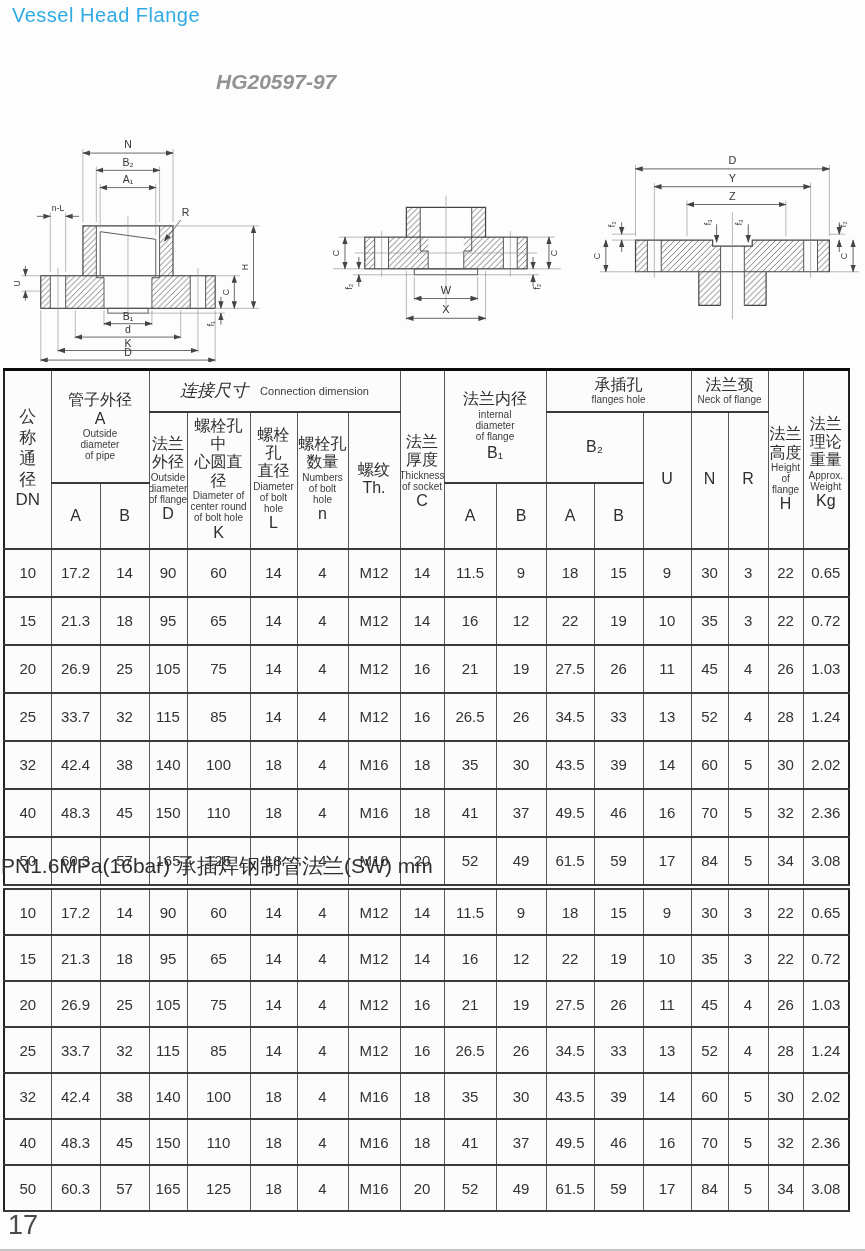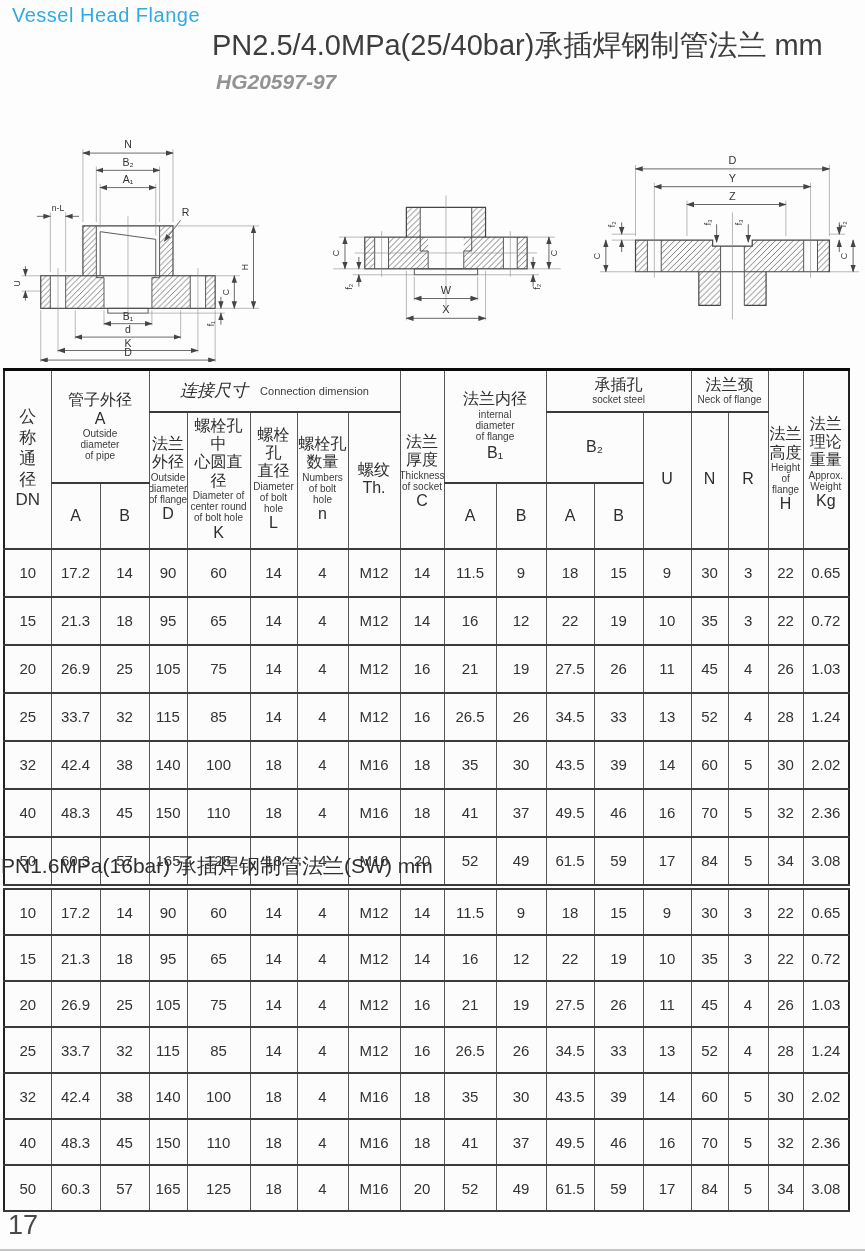--- a/index.html
+++ b/index.html
@@ -60,21 +60,20 @@
       </pattern>
       <marker id="ar" viewBox="0 0 10 10" refX="9" refY="5" markerWidth="9" markerHeight="9" orient="auto-start-reverse">
         <path d="M0,1.6 L10,5 L0,8.4 z" fill="#444"></path>
       </marker>
     </defs>
   </svg>
 
   <div class="logo">
     <div class="l2" style="color:#2fabe4">Vessel Head Flange</div>
   </div>
-  <div class="doc-title">PN2.5/4.0MPa(25/40bar)承插焊钢制管法兰 mm</div>
   <div class="standard">HG20597-97</div>
 
   <svg class="drawing" style="left:6px;top:132px" width="288" height="230" viewBox="0 0 288 240">
 
     <g>
       <rect x="74" y="98" width="14" height="52" fill="url(#hatch)"></rect>
         <rect x="154" y="98" width="14" height="52" fill="url(#hatch)"></rect>
       <rect x="30" y="150" width="10" height="34" fill="url(#hatch)"></rect>
         <rect x="56" y="150" width="40" height="34" fill="url(#hatch)"></rect>
       <rect x="146" y="150" width="40" height="34" fill="url(#hatch)"></rect>
@@ -330,21 +329,21 @@
               <div class="cn">法兰内径</div>
               <div class="en pre">internal
 diameter
 of flange</div>
               <div class="sym" style="margin-top:2px">B₁</div>
             </div>
           </td>
         <td colspan="3">
           <div class="hcell ctr">
               <div class="cn">承插孔</div>
-              <div class="en">socket steel</div>
+              <div class="en">flanges hole</div>
             </div>
           </td>
         <td colspan="2">
           <div class="hcell ctr">
               <div class="cn">法兰颈</div>
               <div class="en">Neck of flange</div>
             </div>
           </td>
         <td rowspan="3">
           <div class="hcell">

